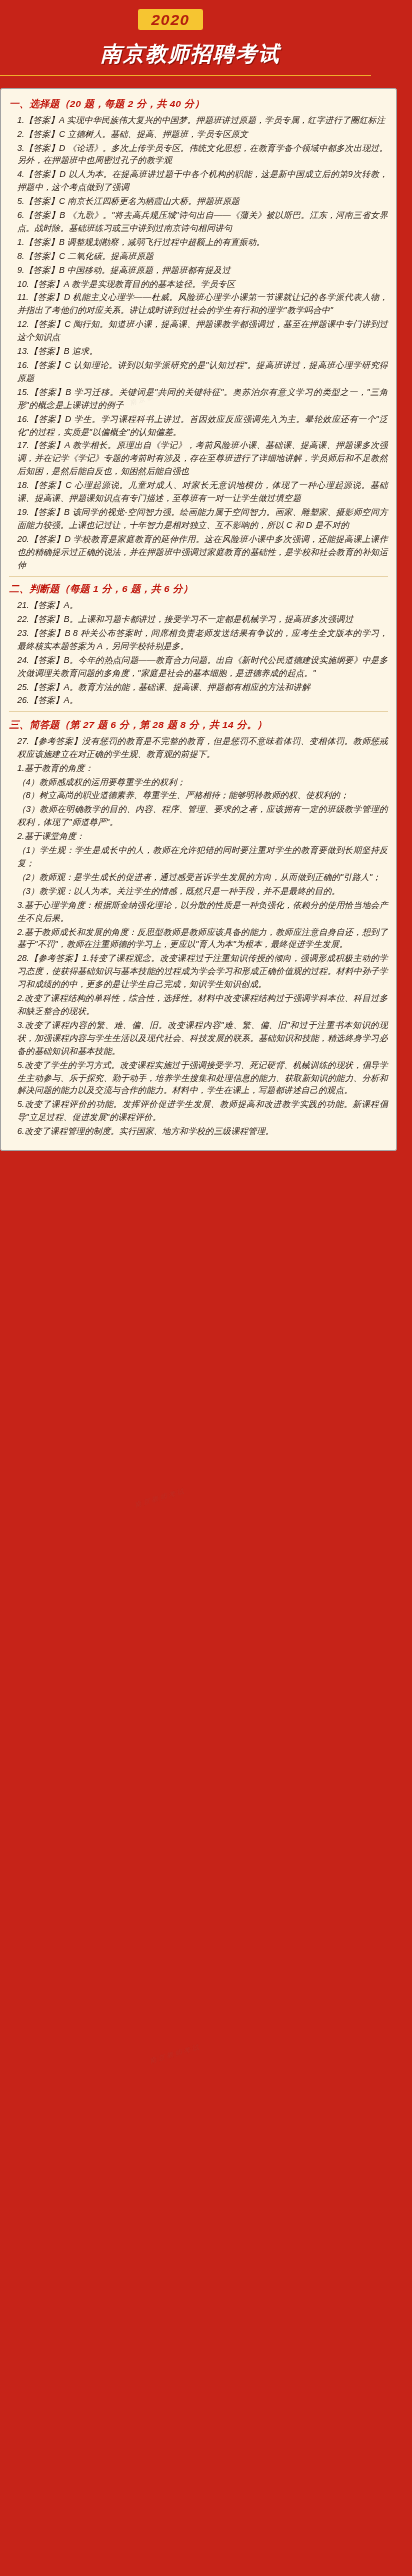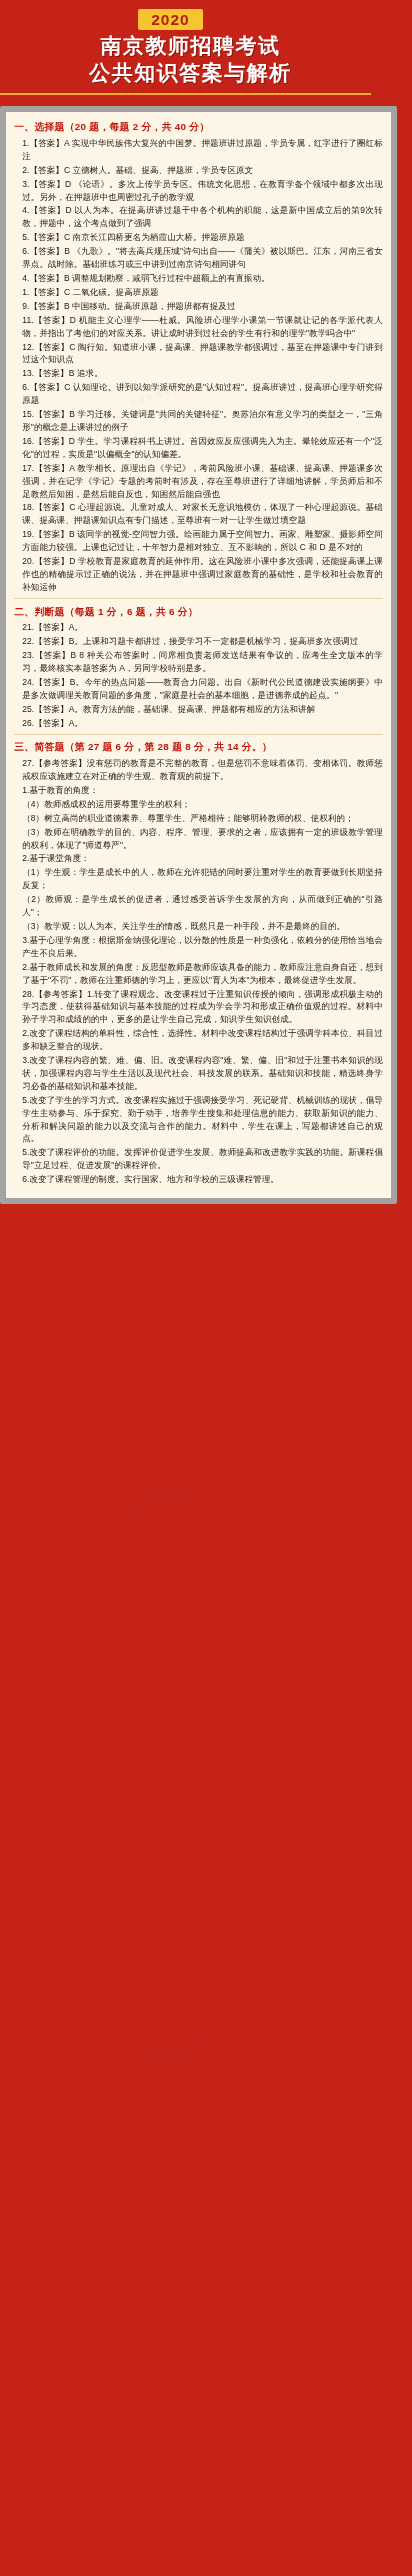--- a/index.html
+++ b/index.html
@@ -9,39 +9,40 @@
     font-family:"Liberation Sans", sans-serif;
     -webkit-font-smoothing:antialiased;
   }
   .page{
     width:341px;
     min-height:2576px;
     background:#c62318;
     position:relative;
     box-sizing:border-box;
     padding:0 0 12.4px 0;
+    font-style:italic;
   }
   
   .header{
     padding:9.3px 0 5.2px 0;
     text-align:center;
   }
   .year-badge{
     display:inline-block;
     background:#f6c531;
     color:#b3200f;
     font-weight:bold;
     font-size:15.5px;
     letter-spacing:1px;
     padding:1.5px 13.4px 2.6px 13.4px;
     border-radius:2.1px;
     line-height:1.1;
   }
   .title-block{
-    margin-top:3px;
+    margin-top:11px;
     padding-left:40px;
   }
   .title-line{
     color:#ffffff;
     font-size:21px;
     font-weight:bold;
     letter-spacing:1.5px;
     line-height:1.25;
     text-shadow:1px 1px 0 #8d1208;
   }
@@ -50,21 +51,21 @@
     height:1.5px;
     background:#f6c531;
     margin:7.2px auto 0 auto;
     opacity:.85;
   }
   
   .card{
     width:397px;
     margin:6.2px auto 0 auto;
     background:#fdf6e6;
-    border:6px solid #a3a3a3;
+    border:1px solid #a3a3a3;
     border-radius:2.1px;
     box-sizing:border-box;
     padding:7.2px 8.2px 11.3px 8.2px;
   }
   .sec-title{
     color:#c0170c;
     font-weight:bold;
     font-size:9.8px;
     line-height:1.6;
     margin:5.2px 0 2.1px 0;
@@ -98,41 +99,41 @@
 </style>
 </head>
 <body>
 
 <div class="page">
 
   <div class="header">
     <div class="year-badge">2020</div>
     <div class="title-block">
       <div class="title-line">南京教师招聘考试</div>
-      <div class="title-line">公共知识答案与解析</div>
     </div>
     <div class="header-rule"></div>
   </div>
 
   <div class="card">
     <div id="sections-host">
         <div class="sec-title">一、选择题（20 题，每题 2 分，共 40 分）</div>
         <p class="line">1.【答案】A 实现中华民族伟大复兴的中国梦。押题班讲过原题，学员专属，红字进行了圈红标注</p>
         <p class="line">2.【答案】C 立德树人。基础、提高、押题班，学员专区原文</p>
         <p class="line">3.【答案】D 《论语》。多次上传学员专区。伟统文化思想，在教育学备个领域中都多次出现过。另外，在押题班中也周密过孔子的教学观</p>
         <p class="line">4.【答案】D 以人为本。在提高班讲过题干中各个机构的职能，这是新中国成立后的第9次转教，押题中，这个考点做到了强调</p>
         <p class="line">5.【答案】C 南京长江四桥更名为栖霞山大桥。押题班原题</p>
         <p class="line">6.【答案】B 《九歌》。"将去高兵规压城"诗句出自——《蒲关》被以斯巴。江东，河南三省女界点。战时除。基础班练习或三中讲到过南京诗句相同讲句</p>
-        <p class="line">4.【答案】B 调整规划勘察，减弱飞行过程中超额上的有直振动。</p>
-        <p class="line">1.【答案】C 二氧化碳。提高班原题</p>
+        <p class="line">1.【答案】B 调整规划勘察，减弱飞行过程中超额上的有直振动。</p>
+        <p class="line">8.【答案】C 二氧化碳。提高班原题</p>
         <p class="line">9.【答案】B 中国移动。提高班原题，押题班都有提及过</p>
+        <p class="line">10.【答案】A 教学是实现教育目的的基本途径。学员专区</p>
         <p class="line">11.【答案】D 机能主义心理学——杜威。风险班心理学小课第一节课就让记的各学派代表人物，并指出了考他们的对应关系。讲让成时讲到过社会的学生有行和的理学"教学吗合中"</p>
         <p class="line">12.【答案】C 陶行知。知道班小课，提高课、押题课教学都强调过，基至在押题课中专门讲到过这个知识点</p>
         <p class="line">13.【答案】B 追求。</p>
-        <p class="line">6.【答案】C 认知理论。讲到以知学派研究的是"认知过程"。提高班讲过，提高班心理学研究得原题</p>
+        <p class="line">16.【答案】C 认知理论。讲到以知学派研究的是"认知过程"。提高班讲过，提高班心理学研究得原题</p>
         <p class="line">15.【答案】B 学习迁移。关键词是"共同的关键特征"。奥苏泊尔有意义学习的类型之一，"三角形"的概念是上课讲过的例子</p>
         <p class="line">16.【答案】D 学生。学习课程科书上讲过。首因效应反应强调先入为主。晕轮效应还有一个"泛化"的过程，实质是"以偏概全"的认知偏差。</p>
         <p class="line">17.【答案】A 教学相长。原理出自《学记》，考前风险班小课、基础课、提高课、押题课多次强调，并在记学《学记》专题的考前时有涉及，存在至尊班进行了详细地讲解，学员师后和不足教然后知困，是然后能自反也，知困然后能自强也</p>
         <p class="line">18.【答案】C 心理起源说。儿童对成人、对家长无意识地模仿，体现了一种心理起源说。基础课、提高课、押题课知识点有专门描述，至尊班有一对一让学生做过填空题</p>
         <p class="line">19.【答案】B 该同学的视觉-空间智力强。绘画能力属于空间智力。画家、雕塑家、摄影师空间方面能力较强。上课也记过让，十年智力是相对独立、互不影响的，所以 C 和 D 是不对的</p>
         <p class="line">20.【答案】D 学校教育是家庭教育的延伸作用。这在风险班小课中多次强调，还能提高课上课作也的精确提示过正确的说法，并在押题班中强调过家庭教育的基础性，是学校和社会教育的补知运伸</p>
         <div class="divider"></div>
         <div class="sec-title">二、判断题（每题 1 分，6 题，共 6 分）</div>
         <p class="line">21.【答案】A。</p>
         <p class="line">22.【答案】B。上课和习题卡都讲过，接受学习不一定都是机械学习，提高班多次强调过</p>

